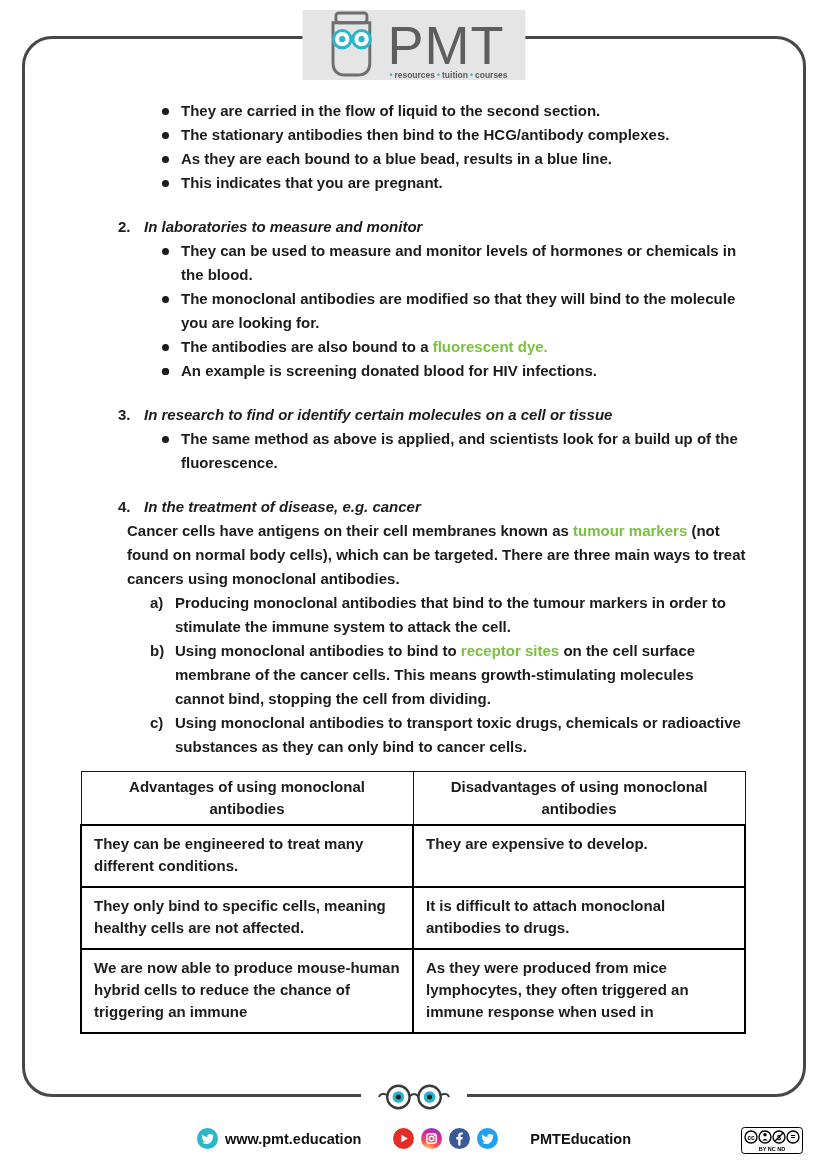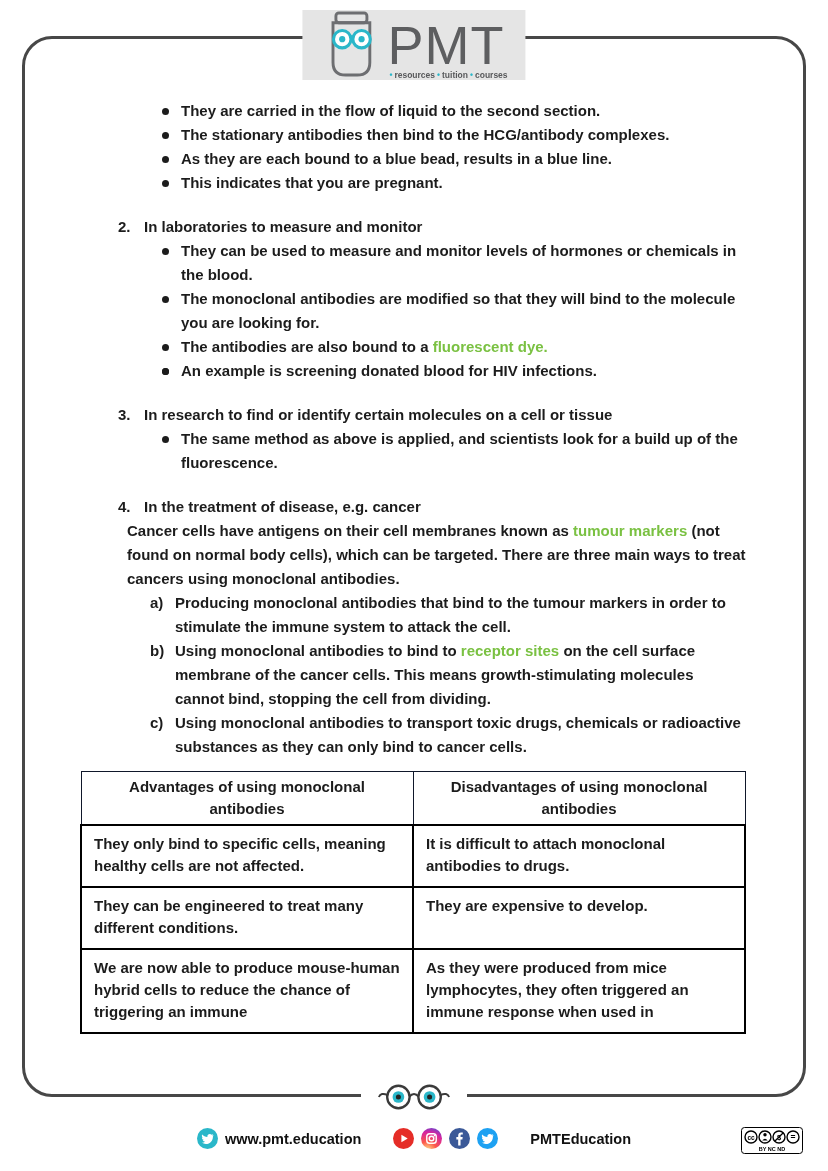--- a/index.html
+++ b/index.html
@@ -15,21 +15,21 @@
   .tag-word::before{content:"\2022";color:#2ab7c9;margin:0 2px;}
 
   
   .content{position:absolute;left:80px;top:99px;width:666px;font-weight:bold;font-size:15px;line-height:24px;}
   ul.blist{list-style:none;margin:0;padding:0 0 0 80px;}
   ul.blist li{position:relative;padding-left:21px;}
   ul.blist .dot{position:absolute;left:2px;top:8.5px;width:7px;height:7px;border-radius:50%;background:#1c1c1c;}
   .sec{margin-top:20px;}
   .sec-head{display:flex;padding-left:38px;}
   .sec-num{width:26px;flex:none;}
-  .sec-title{flex:1;}
+  .sec-title{flex:1;font-style:italic;}
   .para{margin-left:47px;}
   ul.llist{list-style:none;margin:0;padding:0 0 0 70px;}
   ul.llist li{position:relative;padding-left:25px;}
   ul.llist .ltr{position:absolute;left:0;}
   .grn{color:#7ac142;}
 
   
   table.adv{width:100%;border-collapse:collapse;margin-top:12px;line-height:22px;}
   table.adv th{border:1px solid #0f172a;padding:4px 24px;text-align:center;font-size:15px;}
   table.adv td{border:2px solid #000;padding:7px 12px 9px;vertical-align:top;text-align:left;font-size:15px;width:50%;}
@@ -115,26 +115,26 @@
 
     <table class="adv">
       <thead>
         <tr>
           <th>Advantages of using monoclonal antibodies</th>
           <th>Disadvantages of using monoclonal antibodies</th>
         </tr>
       </thead>
       <tbody>
         <tr>
+          <td>They can be engineered to treat many different conditions.</td>
+          <td>They are expensive to develop.</td>
+        </tr>
+        <tr>
           <td>They only bind to specific cells, meaning healthy cells are not affected.</td>
           <td>It is difficult to attach monoclonal antibodies to drugs.</td>
-        </tr>
-        <tr>
-          <td>They can be engineered to treat many different conditions.</td>
-          <td>They are expensive to develop.</td>
         </tr>
         <tr>
           <td>We are now able to produce mouse-human hybrid cells to reduce the chance of triggering an immune</td>
           <td>As they were produced from mice lymphocytes, they often triggered an immune response when used in</td>
         </tr>
       </tbody>
     </table>
   </main>
 
   <div class="bottom-glasses">

